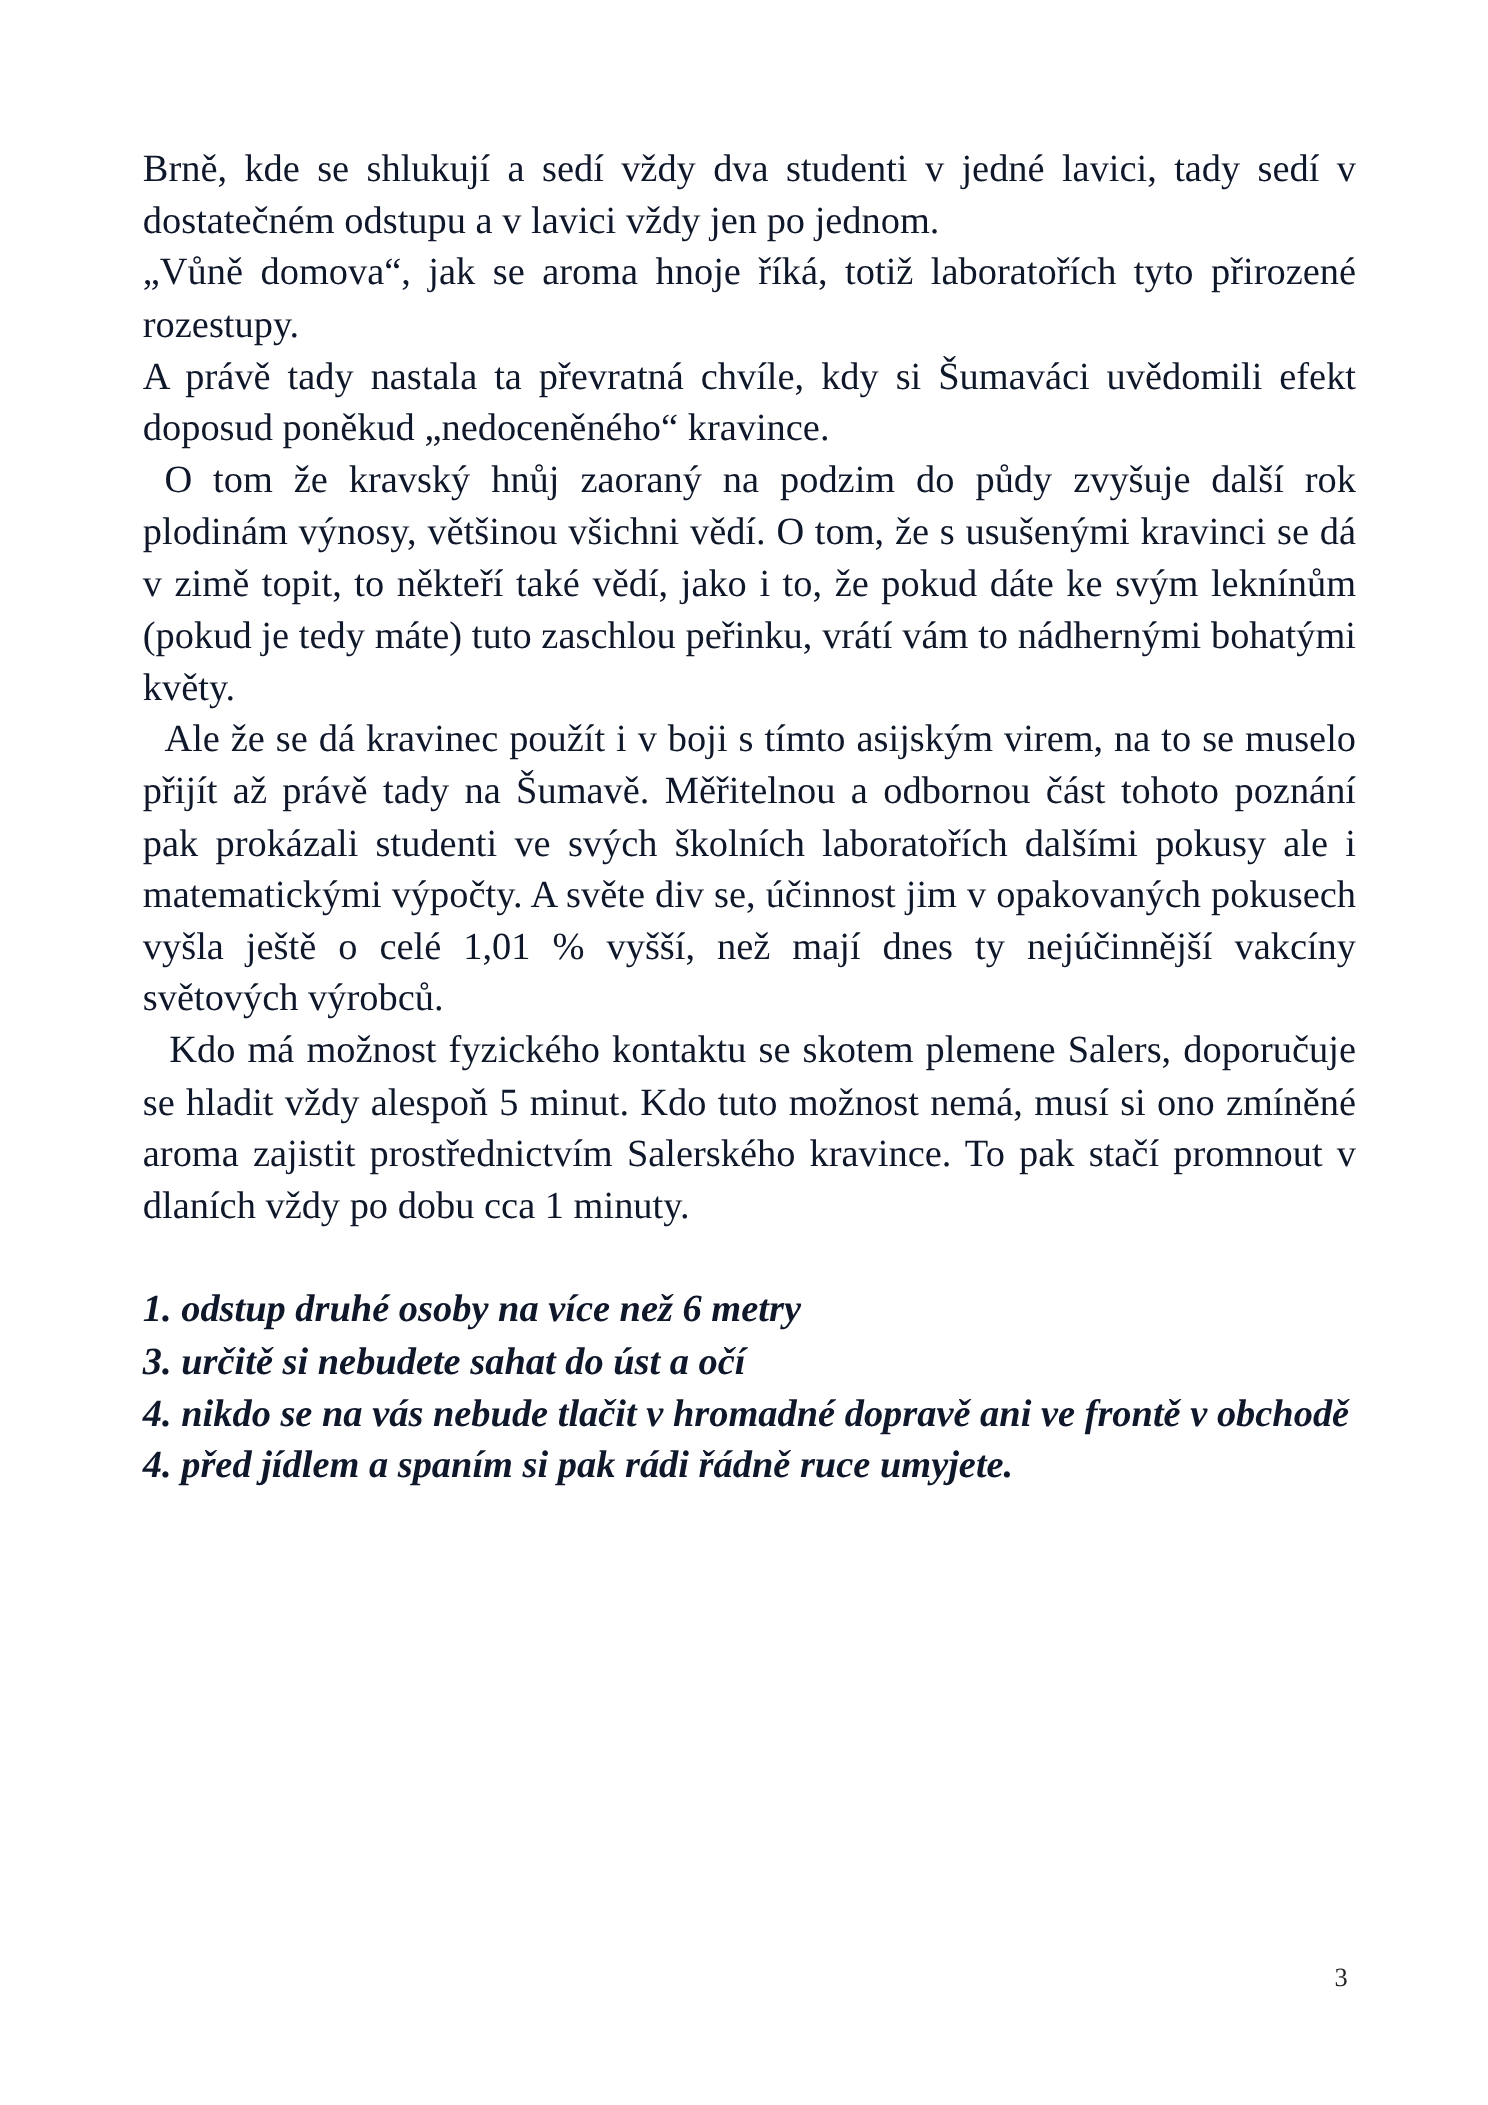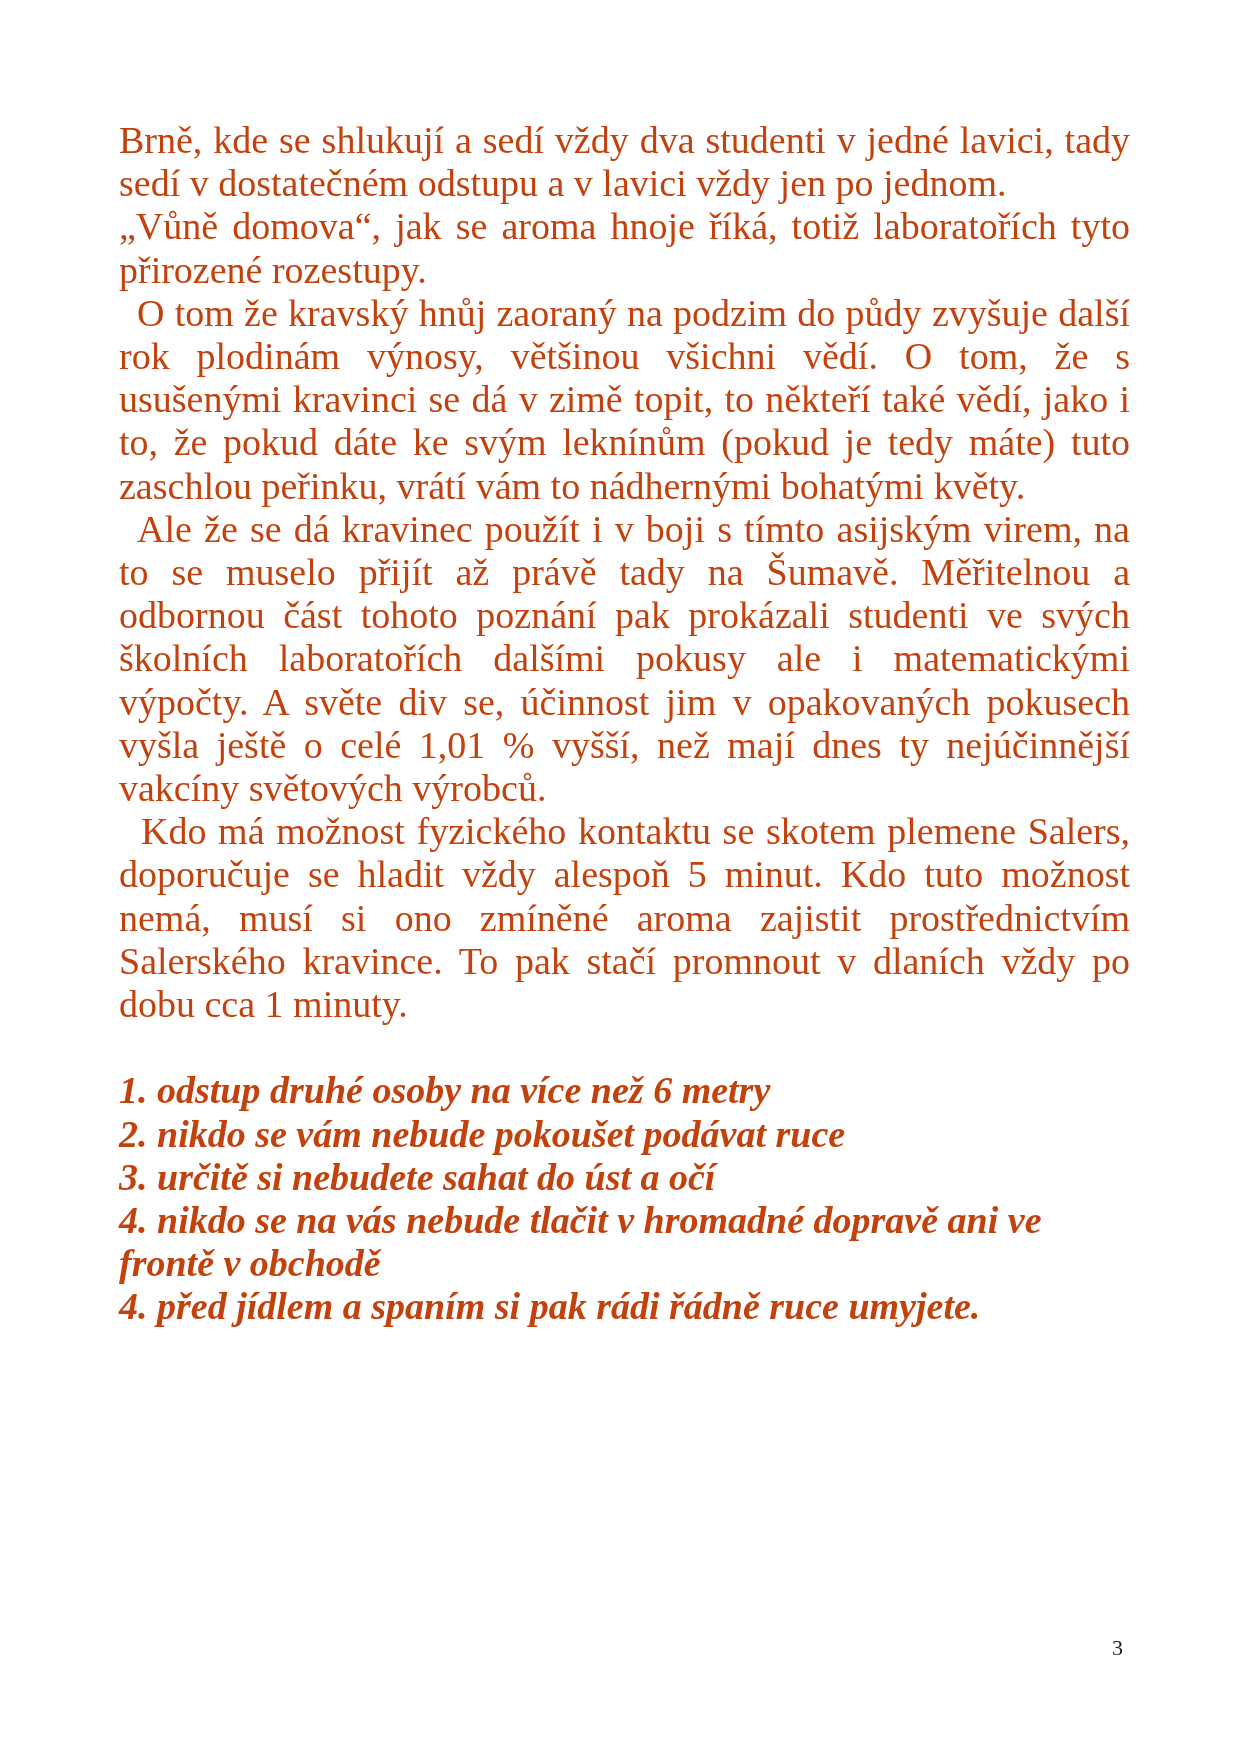--- a/index.html
+++ b/index.html
@@ -3,23 +3,23 @@
 <meta charset="utf-8">
 <style>
   html, body { margin: 0; padding: 0; background: #ffffff; }
   body { width: 1240px; height: 1754px; position: relative; overflow: hidden; }
   .page {
     position: absolute;
     left: 119px;
     top: 119px;
     width: 1011px;
     font-family: "Liberation Serif", serif;
-    font-size: 38px;
+    font-size: 32px;
     line-height: 43.2px;
-    color: #c2410c;
+    color: #0f172a;
   }
   .para { margin: 0; text-align: justify; text-align-last: left; }
   .indent1 { text-indent: 18px; }
   .indent2 { text-indent: 22px; }
   .blank { height: 43.2px; }
   .list { margin: 0; padding: 0; list-style: none; }
   .list li { font-weight: bold; font-style: italic; margin: 0; }
   .page-number {
     position: absolute;
     left: 1112px;
@@ -28,26 +28,26 @@
     font-size: 22px;
     color: #222222;
   }
 </style>
 </head>
 <body>
 
 <div class="page">
   <p class="para">Brně, kde se shlukují a sedí vždy dva studenti v jedné lavici, tady sedí v dostatečném odstupu a v lavici vždy jen po jednom.</p>
   <p class="para">„Vůně domova“, jak se aroma hnoje říká, totiž laboratořích tyto přirozené rozestupy.</p>
+  <p class="para">A právě tady nastala ta převratná chvíle, kdy si Šumaváci uvědomili efekt doposud poněkud „nedoceněného“ kravince.</p>
   <p class="para indent1">O tom že kravský hnůj zaoraný na podzim do půdy zvyšuje další rok plodinám výnosy, většinou všichni vědí. O tom, že s usušenými kravinci se dá v zimě topit, to někteří také vědí, jako i to, že pokud dáte ke svým leknínům (pokud je tedy máte) tuto zaschlou peřinku, vrátí vám to nádhernými bohatými květy.</p>
   <p class="para indent1">Ale že se dá kravinec použít i v boji s tímto asijským virem, na to se muselo přijít až právě tady na Šumavě. Měřitelnou a odbornou část tohoto poznání pak prokázali studenti ve svých školních laboratořích dalšími pokusy ale i matematickými výpočty. A světe div se, účinnost jim v opakovaných pokusech vyšla ještě o celé 1,01 % vyšší, než mají dnes ty nejúčinnější vakcíny světových výrobců.</p>
   <p class="para indent2">Kdo má možnost fyzického kontaktu se skotem plemene Salers, doporučuje se hladit vždy alespoň 5 minut. Kdo tuto možnost nemá, musí si ono zmíněné aroma zajistit prostřednictvím Salerského kravince.  To pak stačí promnout v dlaních vždy po dobu cca 1 minuty.</p>
   <div class="blank"></div>
   <ul class="list">
     <li>1. odstup druhé osoby na více než 6 metry</li>
-    <li>2. nikdo se vám nebude pokoušet podávat ruce</li>
     <li>3. určitě si nebudete sahat do úst a očí</li>
     <li>4. nikdo se na vás nebude tlačit v hromadné dopravě ani ve frontě v obchodě</li>
     <li>4. před jídlem a spaním si pak rádi řádně ruce umyjete.</li>
   </ul>
 </div>
 
 <div class="page-number">3</div>
 
 </body></html>

